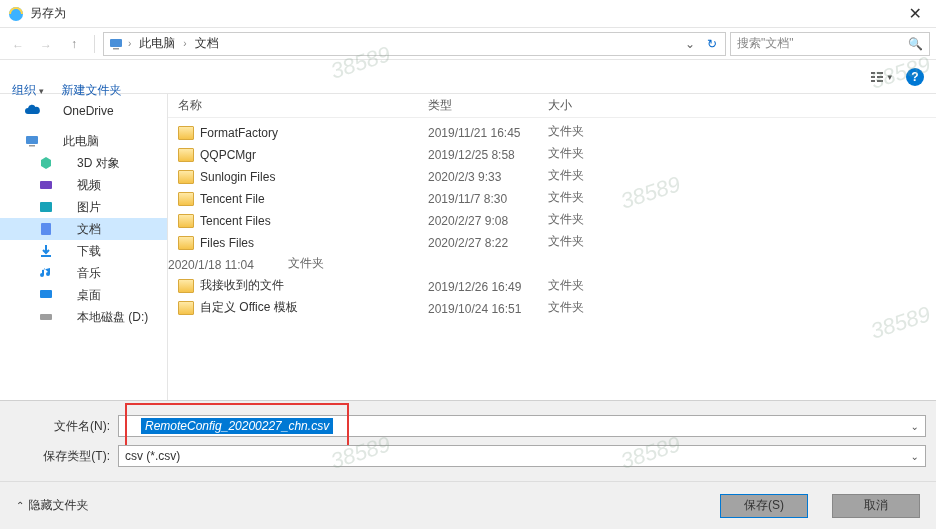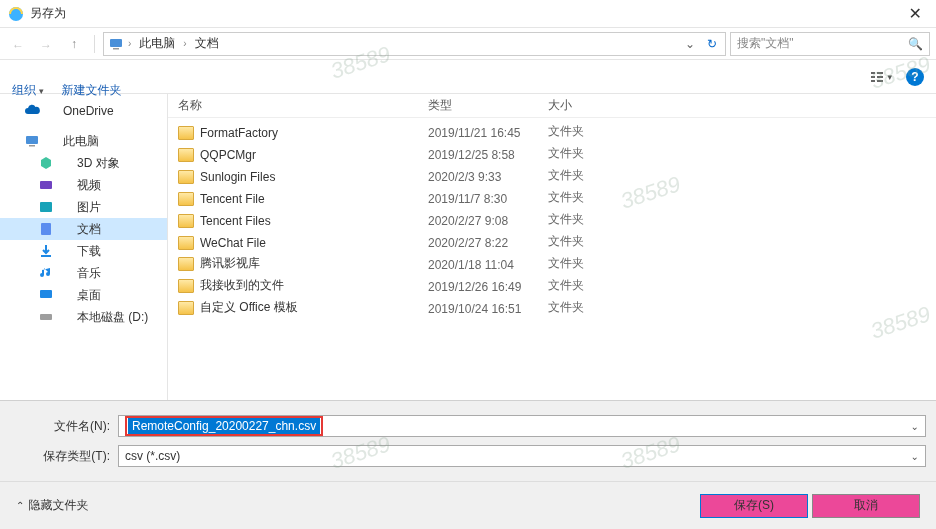--- a/index.html
+++ b/index.html
@@ -58,28 +58,28 @@
 .row .cell-size { width: 80px; color: #666; }
 .folder-icon { width: 16px; height: 14px; background: linear-gradient(#ffe9a6,#f5c34a); border: 1px solid #d9a93c; border-radius: 1px; flex-shrink: 0; }
 
 
 .bottomform { border-top: 1px solid #d0d0d0; padding: 14px 10px 6px 10px; background: #f0f0f0; }
 .formrow { display: flex; align-items: center; margin-bottom: 8px; }
 .formrow label { width: 100px; text-align: right; margin-right: 8px; }
 .formrow .field { flex: 1; height: 22px; border: 1px solid #aaa; background: #fff; display: flex; align-items: center; padding: 0 6px; position: relative; }
 .formrow .field .val { flex: 1; }
 .formrow .field .drop { color: #555; font-size: 10px; }
-.filename-highlight { border: 2.5px solid #e53935; padding: 1px; margin-right: 8px; }
+.filename-highlight { border: 2.5px solid #e53935; padding: 14px; margin-right: 8px; font-style: italic; }
 .filename-inner { background: #0078d4; color: #fff; padding: 1px 4px; display: inline-block; }
 
 
 .footer { display: flex; align-items: center; height: 48px; padding: 0 16px; background: #f0f0f0; border-top: 1px solid #ddd; }
 .hide-folders { display: flex; align-items: center; gap: 4px; color: #333; cursor: default; }
 .footer .spacer { flex: 1; }
-.btn { width: 108px; height: 24px; border: 1px solid #888; background: #ec4899; display: flex; align-items: center; justify-content: center; margin-left: 4px; cursor: default; }
+.btn { width: 88px; height: 24px; border: 1px solid #888; background: #a3a3a3; display: flex; align-items: center; justify-content: center; margin-left: 24px; cursor: default; }
 .btn.primary { border: 1px solid #0078d4; }
 
 
 .svg16 { width: 16px; height: 16px; }
 
 
 .wm { position: absolute; color: rgba(130,160,140,0.25); font-size: 22px; font-style: italic; transform: rotate(-18deg); pointer-events: none; }
 </style>
 </head>
 <body>
@@ -255,31 +255,27 @@
             <span class="folder-icon"></span>
             <span>Tencent Files</span>
           </div>
           <div class="cell-date">2020/2/27 9:08</div>
           <div class="cell-type">文件夹</div>
           <div class="cell-size"></div>
         </div>
         <div class="row">
           <div class="cell-name">
             <span class="folder-icon"></span>
-            <span>WeChat File</span>
+            <span>Files Files</span>
           </div>
           <div class="cell-date">2020/2/27 8:22</div>
           <div class="cell-type">文件夹</div>
           <div class="cell-size"></div>
         </div>
         <div class="row">
-          <div class="cell-name">
-            <span class="folder-icon"></span>
-            <span>腾讯影视库</span>
-          </div>
           <div class="cell-date">2020/1/18 11:04</div>
           <div class="cell-type">文件夹</div>
           <div class="cell-size"></div>
         </div>
         <div class="row">
           <div class="cell-name">
             <span class="folder-icon"></span>
             <span>我接收到的文件</span>
           </div>
           <div class="cell-date">2019/12/26 16:49</div>

